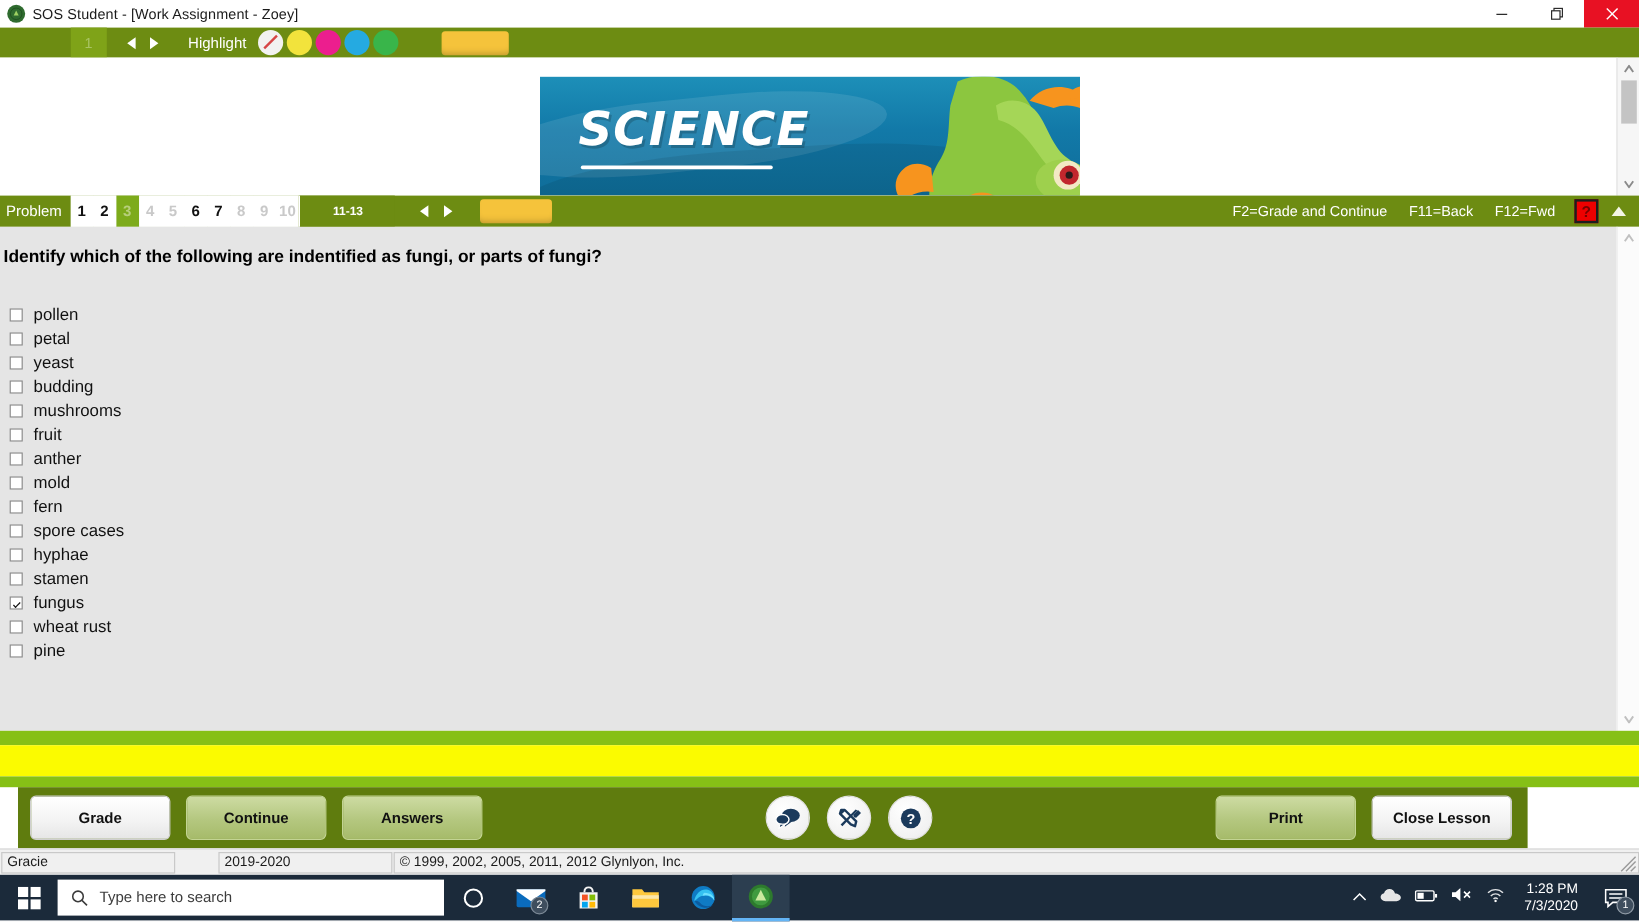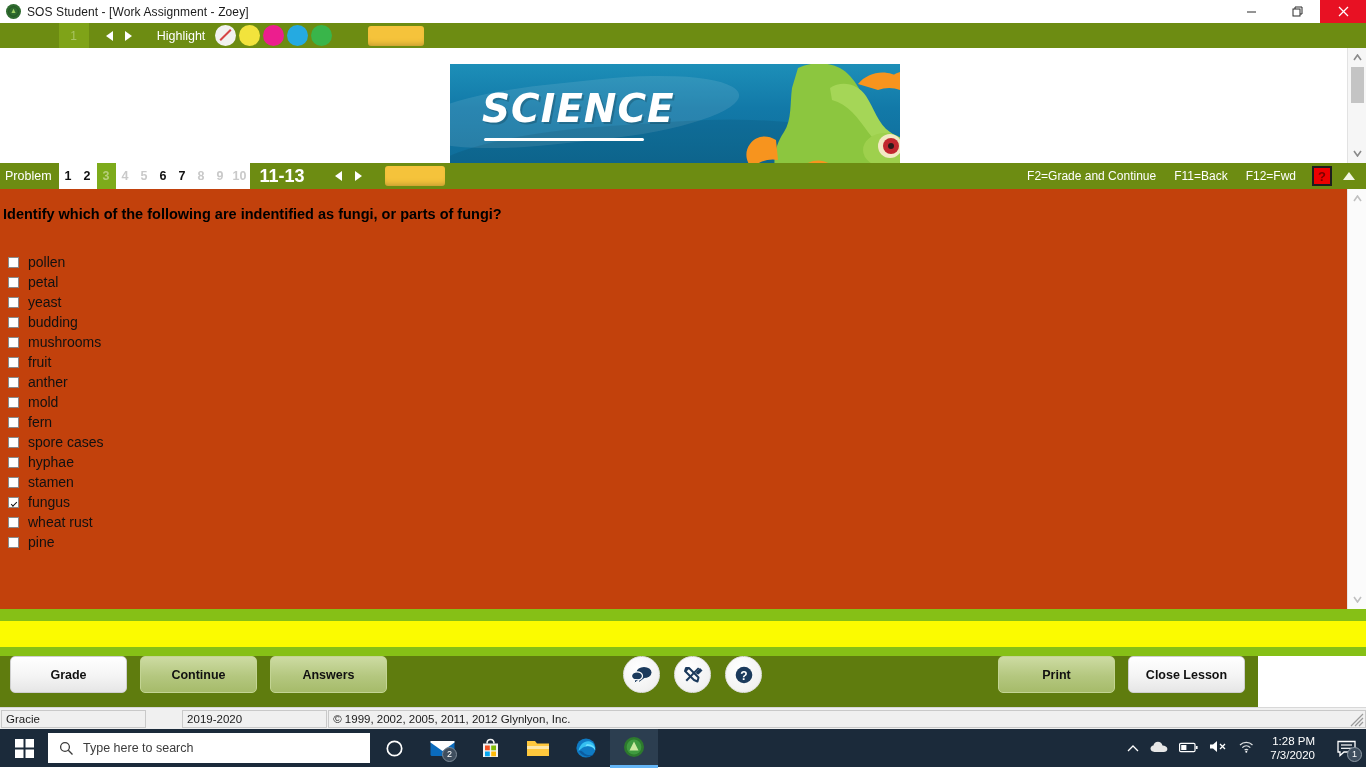--- a/index.html
+++ b/index.html
@@ -124,22 +124,22 @@
     display:flex; align-items:center; height:26px; background:#ffffff;
   }
   .prob-num {
     min-width:19px; height:26px; padding:0 3px;
     display:flex; align-items:center; justify-content:center;
     font-size:12.5px; font-weight:bold; color:#111111; background:#ffffff;
   }
   .prob-num.dim { color:#c9c9c9; font-weight:bold; }
   .prob-num.active { background:#7dab1b; color:#b7cf7b; }
   .prob-range {
-    height:26px; padding:0 9px; display:flex; align-items:center;
-    font-size:18px; font-weight:bold; color:#ffffff; background:#6d8c12;
+    height:26px; padding:0 27px; display:flex; align-items:center;
+    font-size:10px; font-weight:bold; color:#ffffff; background:#6d8c12;
     border-left:1px solid #ffffff;
   }
   .prob-arrows { display:flex; gap:7px; margin-left:18px; }
   .prob-sticky {
     margin-left:20px; width:60px; height:20px; background:#f5c33b; border-radius:3px;
     box-shadow: inset 0 -6px 6px -5px rgba(0,0,0,.25);
   }
   .fkeys { margin-left:auto; display:flex; align-items:center; gap:18px; color:#ffffff; font-size:12px; }
   .qmark {
     margin-left:16px; width:20px; height:20px; background:#ee0000; border:2px solid #1d1d1d;
@@ -147,21 +147,21 @@
     display:flex; align-items:center; justify-content:center;
   }
   .collapse-tri {
     width:34px; height:26px; display:flex; align-items:center; justify-content:center;
   }
   .tri-up { width:0;height:0;border-left:6px solid transparent;border-right:6px solid transparent;border-bottom:8px solid #f3f6e6; }
 
   
   .content {
     position:absolute; top:189px; left:0; width:1347px; height:420px;
-    background:#c2410c; overflow:hidden;
+    background:#e5e5e5; overflow:hidden;
   }
   .question {
     margin: 17px 0 0 3px; font-size:14.5px; font-weight:bold; color:#000000;
   }
   .choices { margin-top: 30px; margin-left: 8px; }
   .choice { display:flex; align-items:center; height:20px; }
   .cb {
     width:11px; height:11px; border:1px solid #8a8a8a; background:#ffffff;
     margin-right:9px; position:relative; flex:none;
   }
@@ -184,22 +184,22 @@
   }
   .stripe-yellow {
     position:absolute; top:621px; left:0; width:1366px; height:26px; background:#fbfb00;
   }
   .stripe-green-bot {
     position:absolute; top:647px; left:0; width:1366px; height:9px; background:#86c016;
   }
 
   
   .button-bar {
-    position:absolute; top:656px; left:0; width:1258px; height:51px;
-    background:#5f7c0e; display:flex; 
+    position:absolute; top:656px; left:15px; width:1258px; height:51px;
+    background:#5f7c0e; display:flex; align-items:center;
   }
   .btn {
     height:37px; border-radius:5px; font-size:12.5px; font-weight:bold;
     display:flex; align-items:center; justify-content:center; color:#111111;
     border:1px solid #b9cf86;
   }
   .btn.light {
     background: linear-gradient(180deg,#ffffff 0%, #f4f4f4 55%, #e6e6e6 100%);
     border:1px solid #cfcfcf;
   }

